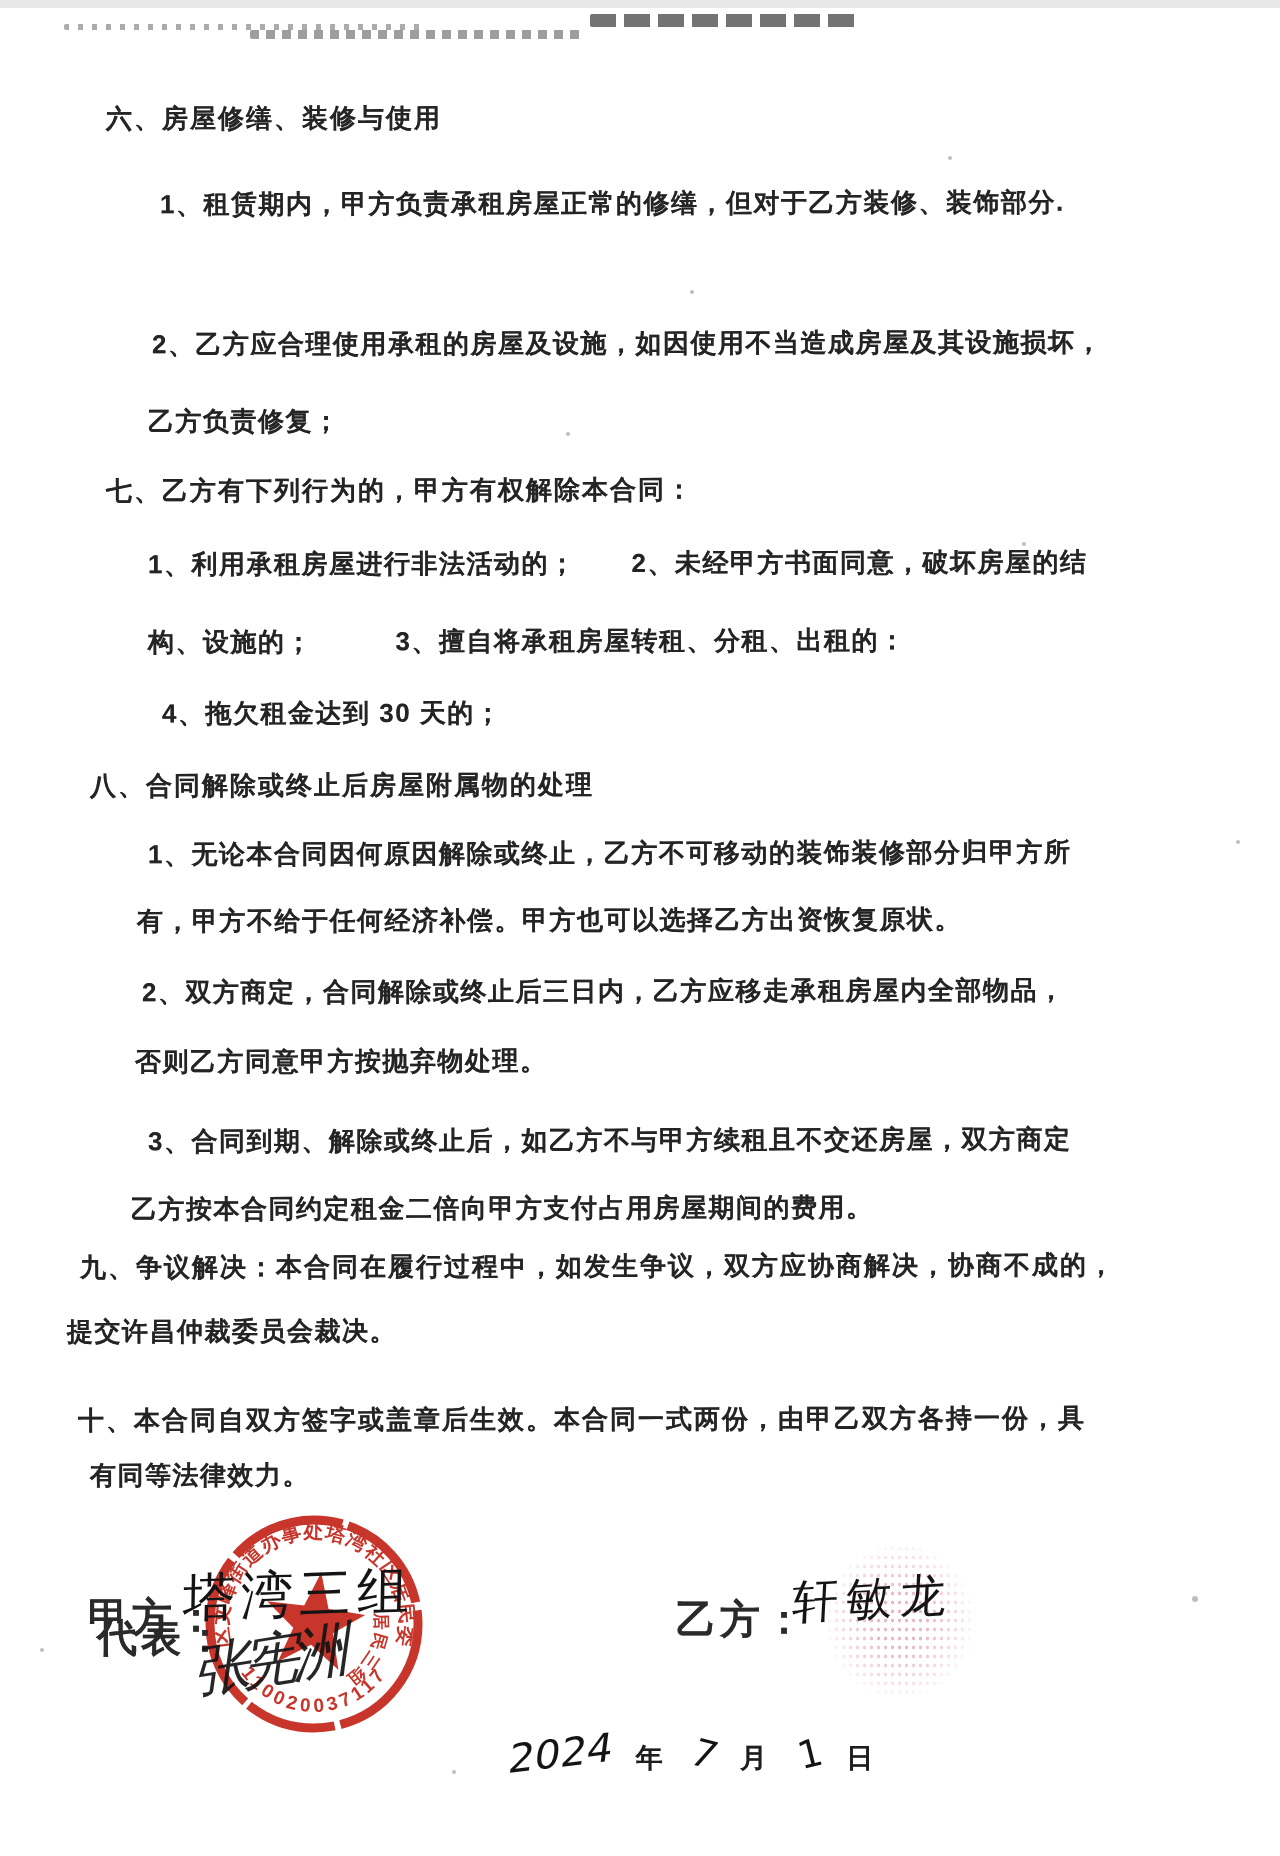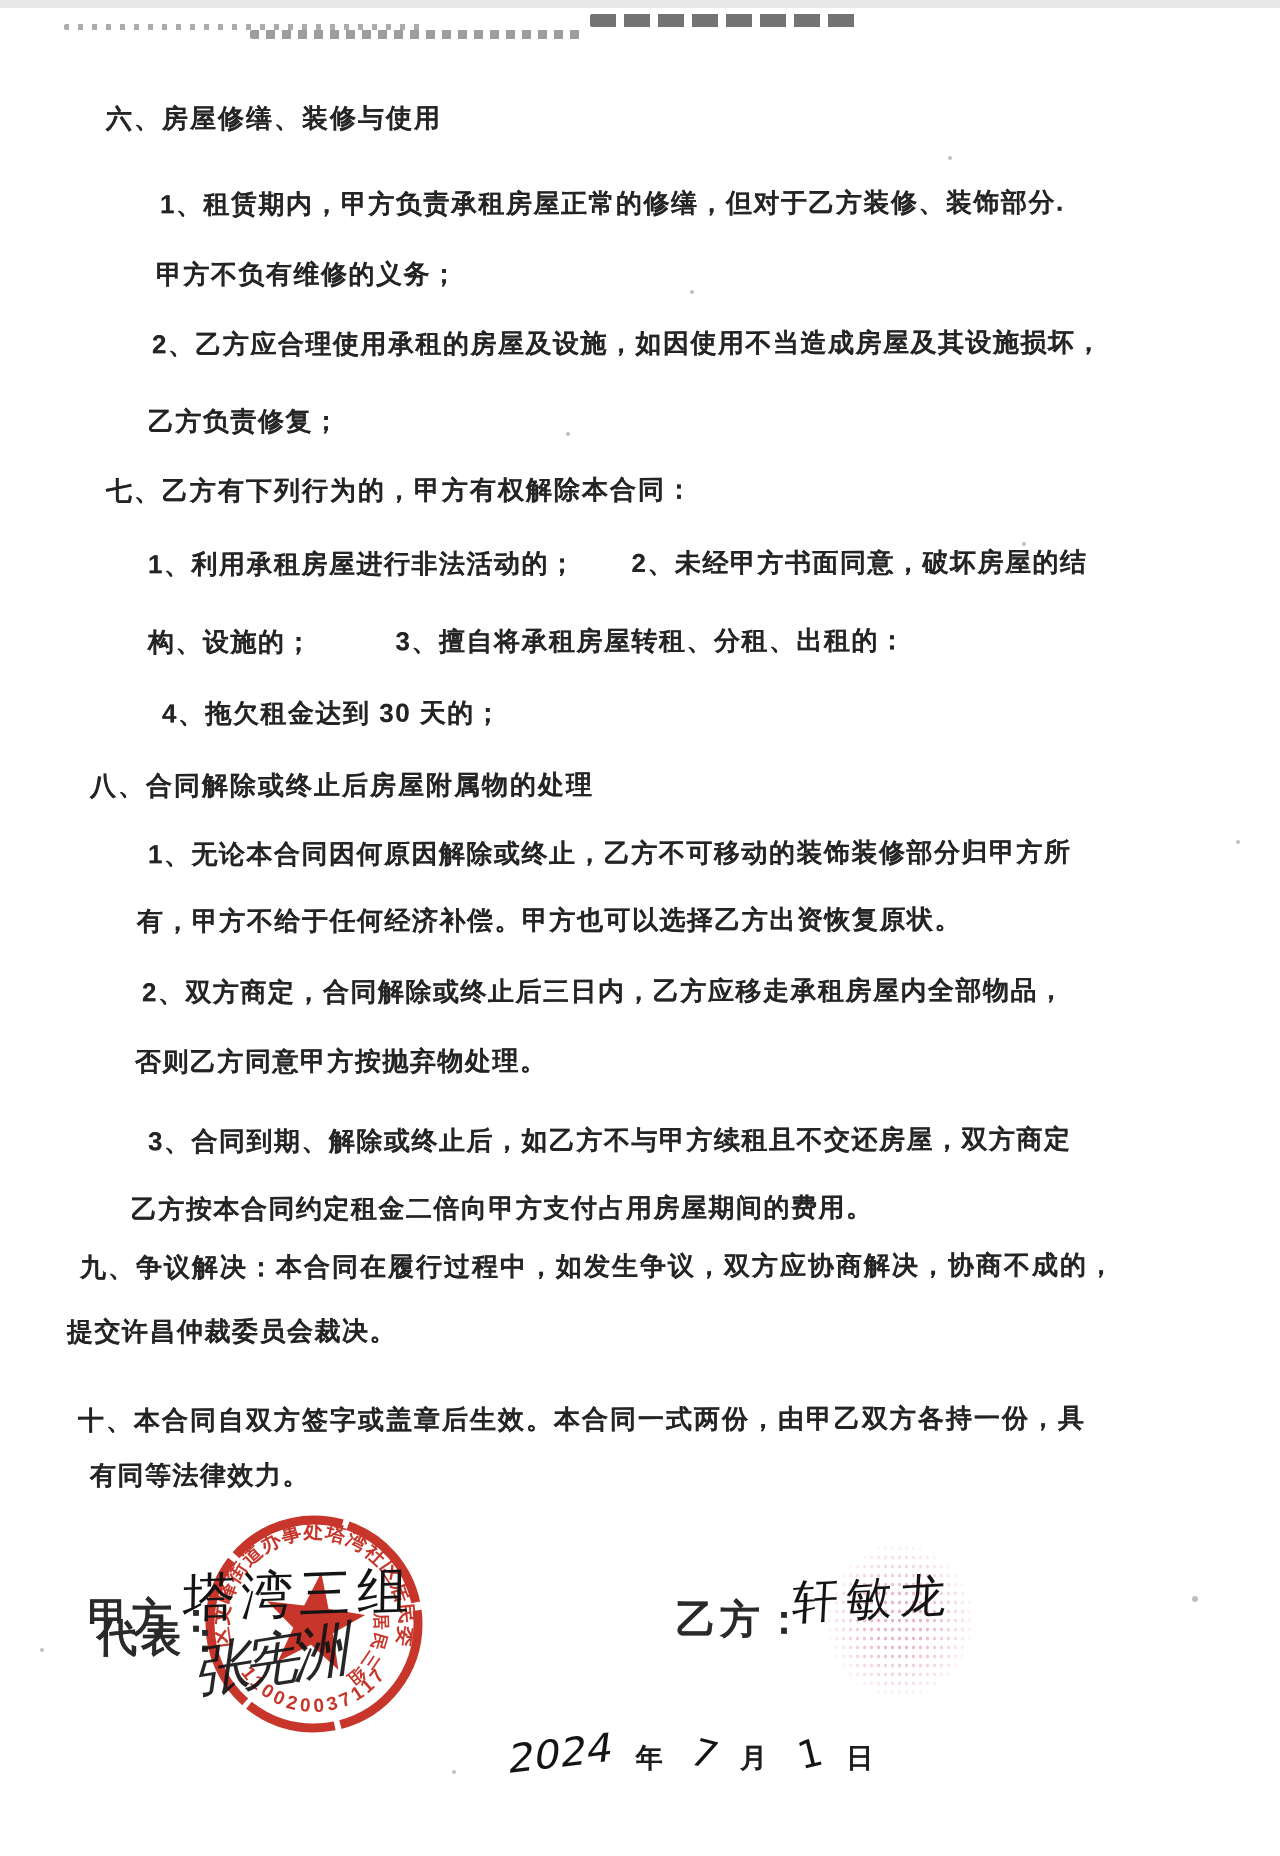--- a/index.html
+++ b/index.html
@@ -69,21 +69,20 @@
   <div class="speck" style="left:690px;top:282px"></div>
   <div class="speck" style="left:566px;top:424px"></div>
   <div class="speck" style="left:1022px;top:534px"></div>
   <div class="speck" style="left:1236px;top:832px"></div>
   <div class="speck" style="left:1192px;top:1588px;width:6px;height:6px"></div>
   <div class="speck" style="left:452px;top:1762px"></div>
   <div class="speck" style="left:40px;top:1640px"></div>
 
   <div class="line heading" style="left:106px;top:95px">六、房屋修缮、装修与使用</div>
   <div class="line" style="left:160px;top:180px">1、租赁期内，甲方负责承租房屋正常的修缮，但对于乙方装修、装饰部分.</div>
-  <div class="line" style="left:156px;top:251px">甲方不负有维修的义务；</div>
   <div class="line" style="left:152px;top:320px">2、乙方应合理使用承租的房屋及设施，如因使用不当造成房屋及其设施损坏，</div>
   <div class="line" style="left:148px;top:398px">乙方负责修复；</div>
   <div class="line heading" style="left:106px;top:467px">七、乙方有下列行为的，甲方有权解除本合同：</div>
   <div class="line" style="left:148px;top:540px">1、利用承租房屋进行非法活动的；　　2、未经甲方书面同意，破坏房屋的结</div>
   <div class="line" style="left:148px;top:618px">构、设施的；　　　3、擅自将承租房屋转租、分租、出租的：</div>
   <div class="line" style="left:162px;top:690px">4、拖欠租金达到 30 天的；</div>
   <div class="line heading" style="left:90px;top:762px">八、合同解除或终止后房屋附属物的处理</div>
   <div class="line" style="left:148px;top:830px">1、无论本合同因何原因解除或终止，乙方不可移动的装饰装修部分归甲方所</div>
   <div class="line" style="left:137px;top:897px">有，甲方不给于任何经济补偿。甲方也可以选择乙方出资恢复原状。</div>
   <div class="line" style="left:142px;top:968px">2、双方商定，合同解除或终止后三日内，乙方应移走承租房屋内全部物品，</div>

